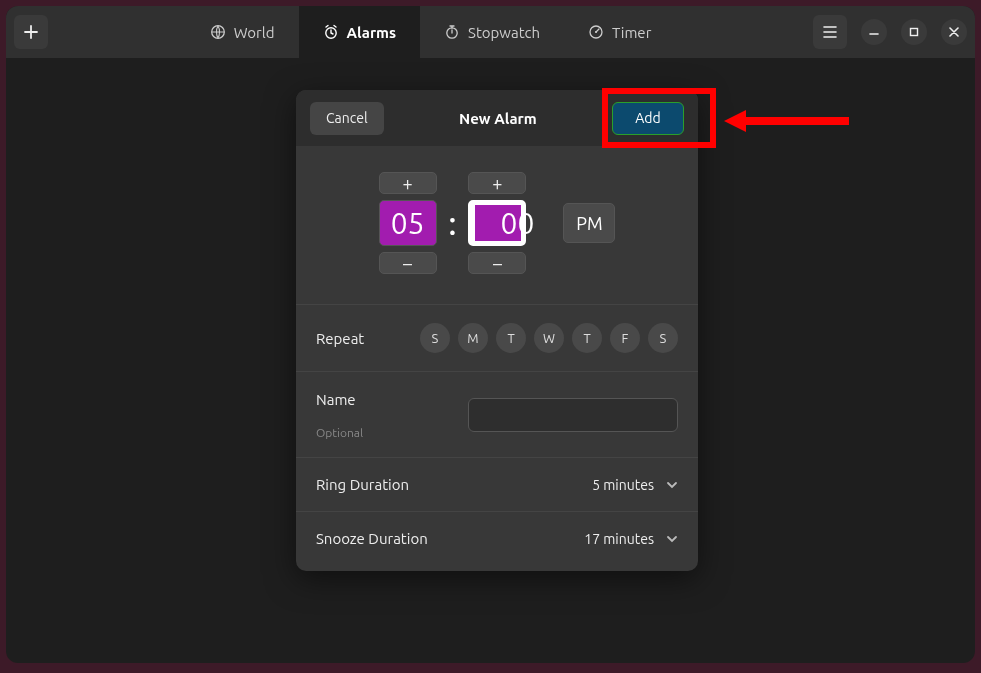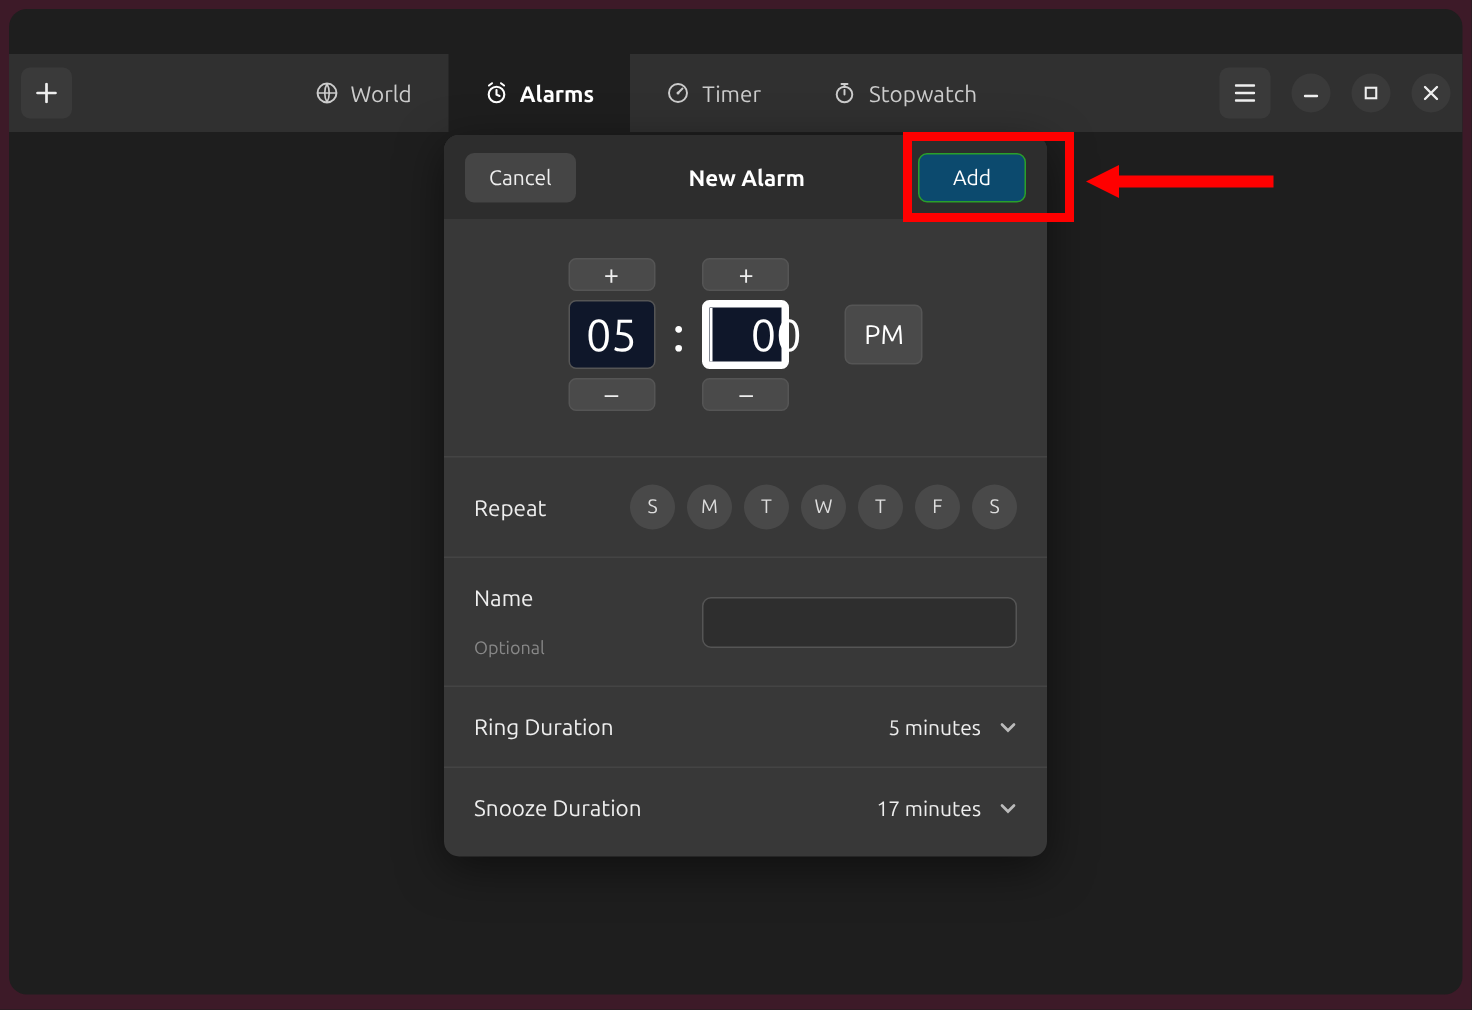--- a/index.html
+++ b/index.html
@@ -1,18 +1,18 @@
 <!DOCTYPE html>
 <html><head>
 <meta charset="utf-8">
 <style>
 * { box-sizing: border-box; margin: 0; padding: 0; font-family: Ubuntu, "Segoe UI", sans-serif; }
 body { background: #3d1a28; width: 981px; height: 673px; overflow: hidden; padding: 6px; }
 .window { width: 969px; height: 657px; background: #1e1e1e; border-radius: 12px; position: relative; overflow: hidden; }
-.titlebar { height: 52px; background: #303030; display: flex; align-items: center; padding: 0 8px; margin-top: 30px; }
+.titlebar { height: 52px; background: #303030; display: flex; align-items: center; padding: 0 8px; }
 .tb-add { width: 34px; height: 34px; background: #3a3a3a; border-radius: 6px; display: flex; align-items: center; justify-content: center; color: #eee; cursor: pointer; }
 .tb-spacer { flex: 1; }
 .tabs { display: flex; height: 52px; }
 .tab { display: flex; align-items: center; gap: 8px; padding: 0 24px; color: #ccc; font-size: 15px; cursor: pointer; }
 .tab.active { background: #1e1e1e; color: #fff; font-weight: 600; }
 .tab .ico { display: inline-flex; }
 .tb-right { display: flex; gap: 14px; align-items: center; }
 .wbtn { width: 26px; height: 26px; border-radius: 50%; background: #3a3a3a; display: flex; align-items: center; justify-content: center; color: #eee; cursor: pointer; }
 .hambtn { width: 34px; height: 34px; border-radius: 6px; background: #3a3a3a; display: flex; align-items: center; justify-content: center; color: #eee; cursor: pointer; }
 
@@ -21,21 +21,21 @@
 .dlg-title { color: #fff; font-weight: 700; font-size: 15px; }
 .btn { height: 33px; padding: 0 16px; border-radius: 6px; display: flex; align-items: center; justify-content: center; font-size: 14px; cursor: pointer; border: none; }
 .btn-cancel { background: #454545; color: #eee; }
 .btn-add { background: #0c4a6e; color: #fff; border: 1px solid #2aa02a; width: 72px; }
 
 .time-picker { padding: 26px 0 30px 0; display: flex; flex-direction: column; align-items: center; border-bottom: 1px solid #444; }
 .tp-row { display: flex; align-items: center; gap: 12px; }
 .tp-col { display: flex; flex-direction: column; gap: 6px; align-items: center; }
 .tp-col.sep { font-size: 32px; color: #fff; font-weight: 500; }
 .tp-btn { width: 58px; height: 22px; background: #4a4a4a; border-radius: 5px; display: flex; align-items: center; justify-content: center; color: #eee; cursor: pointer; font-size: 18px; border: 1px solid #555; }
-.tp-val { width: 58px; height: 46px; background: #0f172a; border: 1px solid #555; border-radius: 5px; display: flex; align-items: center; justify-content: center; color: #fff; font-size: 30px; }
+.tp-val { width: 58px; height: 46px; background: #a21caf; border: 1px solid #555; border-radius: 5px; display: flex; align-items: center; justify-content: center; color: #fff; font-size: 30px; }
 .tp-val.focused { border: 5px solid #ffffff; box-shadow: inset 2px 0 0 #fff; padding-left: 40px; }
 .tp-ampm { width: 52px; height: 40px; background: #4a4a4a; border: 1px solid #555; border-radius: 5px; display: flex; align-items: center; justify-content: center; color: #fff; font-size: 18px; cursor: pointer; margin-left: 25px; }
 
 .section { padding: 18px 20px; border-bottom: 1px solid #444; display: flex; align-items: center; justify-content: space-between; gap: 16px; }
 .section:last-child { border-bottom: none; padding-bottom: 24px; align-items: flex-end; }
 .sec-label { color: #eee; font-size: 15px; }
 .sec-sub { color: #888; font-size: 12px; display: block; margin-top: 18px; }
 .days { display: flex; gap: 8px; }
 .day { width: 30px; height: 30px; border-radius: 50%; background: #494949; display: flex; align-items: center; justify-content: center; color: #ddd; font-size: 13px; cursor: pointer; }
 .name-input { width: 210px; height: 34px; background: #2e2e2e; border: 1px solid #555; border-radius: 6px; color: #eee; padding: 0 10px; font-size: 14px; }
@@ -74,35 +74,35 @@
             <svg width="16" height="16" viewBox="0 0 16 16">
               <circle cx="8" cy="9" r="5.2" fill="none" stroke="#fff" stroke-width="1.4"></circle>
               <path d="M8 6v3l2 1M3 3l2-1.5M13 3l-2-1.5" stroke="#fff" stroke-width="1.4" fill="none" stroke-linecap="round"></path>
             </svg>
           </span>
         <span>Alarms</span>
       </div>
       <div class="tab">
         <span class="ico">
             <svg width="16" height="16" viewBox="0 0 16 16">
+              <circle cx="8" cy="9" r="5.2" fill="none" stroke="#ccc" stroke-width="1.3"></circle>
+              <path d="M8 6v3M6 2h4M8 2v2" stroke="#ccc" stroke-width="1.3" stroke-linecap="round"></path>
+            </svg>
+          </span>
+        <span>Stopwatch</span>
+      </div>
+      <div class="tab">
+        <span class="ico">
+            <svg width="16" height="16" viewBox="0 0 16 16">
               <circle cx="8" cy="8" r="6" fill="none" stroke="#ccc" stroke-width="1.3"></circle>
               <path d="M8 8l3-3" stroke="#ccc" stroke-width="1.3" stroke-linecap="round"></path>
               <circle cx="8" cy="8" r="1" fill="#ccc"></circle>
             </svg>
           </span>
         <span>Timer</span>
-      </div>
-      <div class="tab">
-        <span class="ico">
-            <svg width="16" height="16" viewBox="0 0 16 16">
-              <circle cx="8" cy="9" r="5.2" fill="none" stroke="#ccc" stroke-width="1.3"></circle>
-              <path d="M8 6v3M6 2h4M8 2v2" stroke="#ccc" stroke-width="1.3" stroke-linecap="round"></path>
-            </svg>
-          </span>
-        <span>Stopwatch</span>
       </div>
     </div>
     <div class="tb-spacer"></div>
     <div class="tb-right">
       <div class="hambtn">
         <svg width="14" height="12" viewBox="0 0 14 12">
             <path d="M1 1h12M1 6h12M1 11h12" stroke="#eee" stroke-width="1.6" stroke-linecap="round"></path>
           </svg>
       </div>
       <div class="wbtn">

